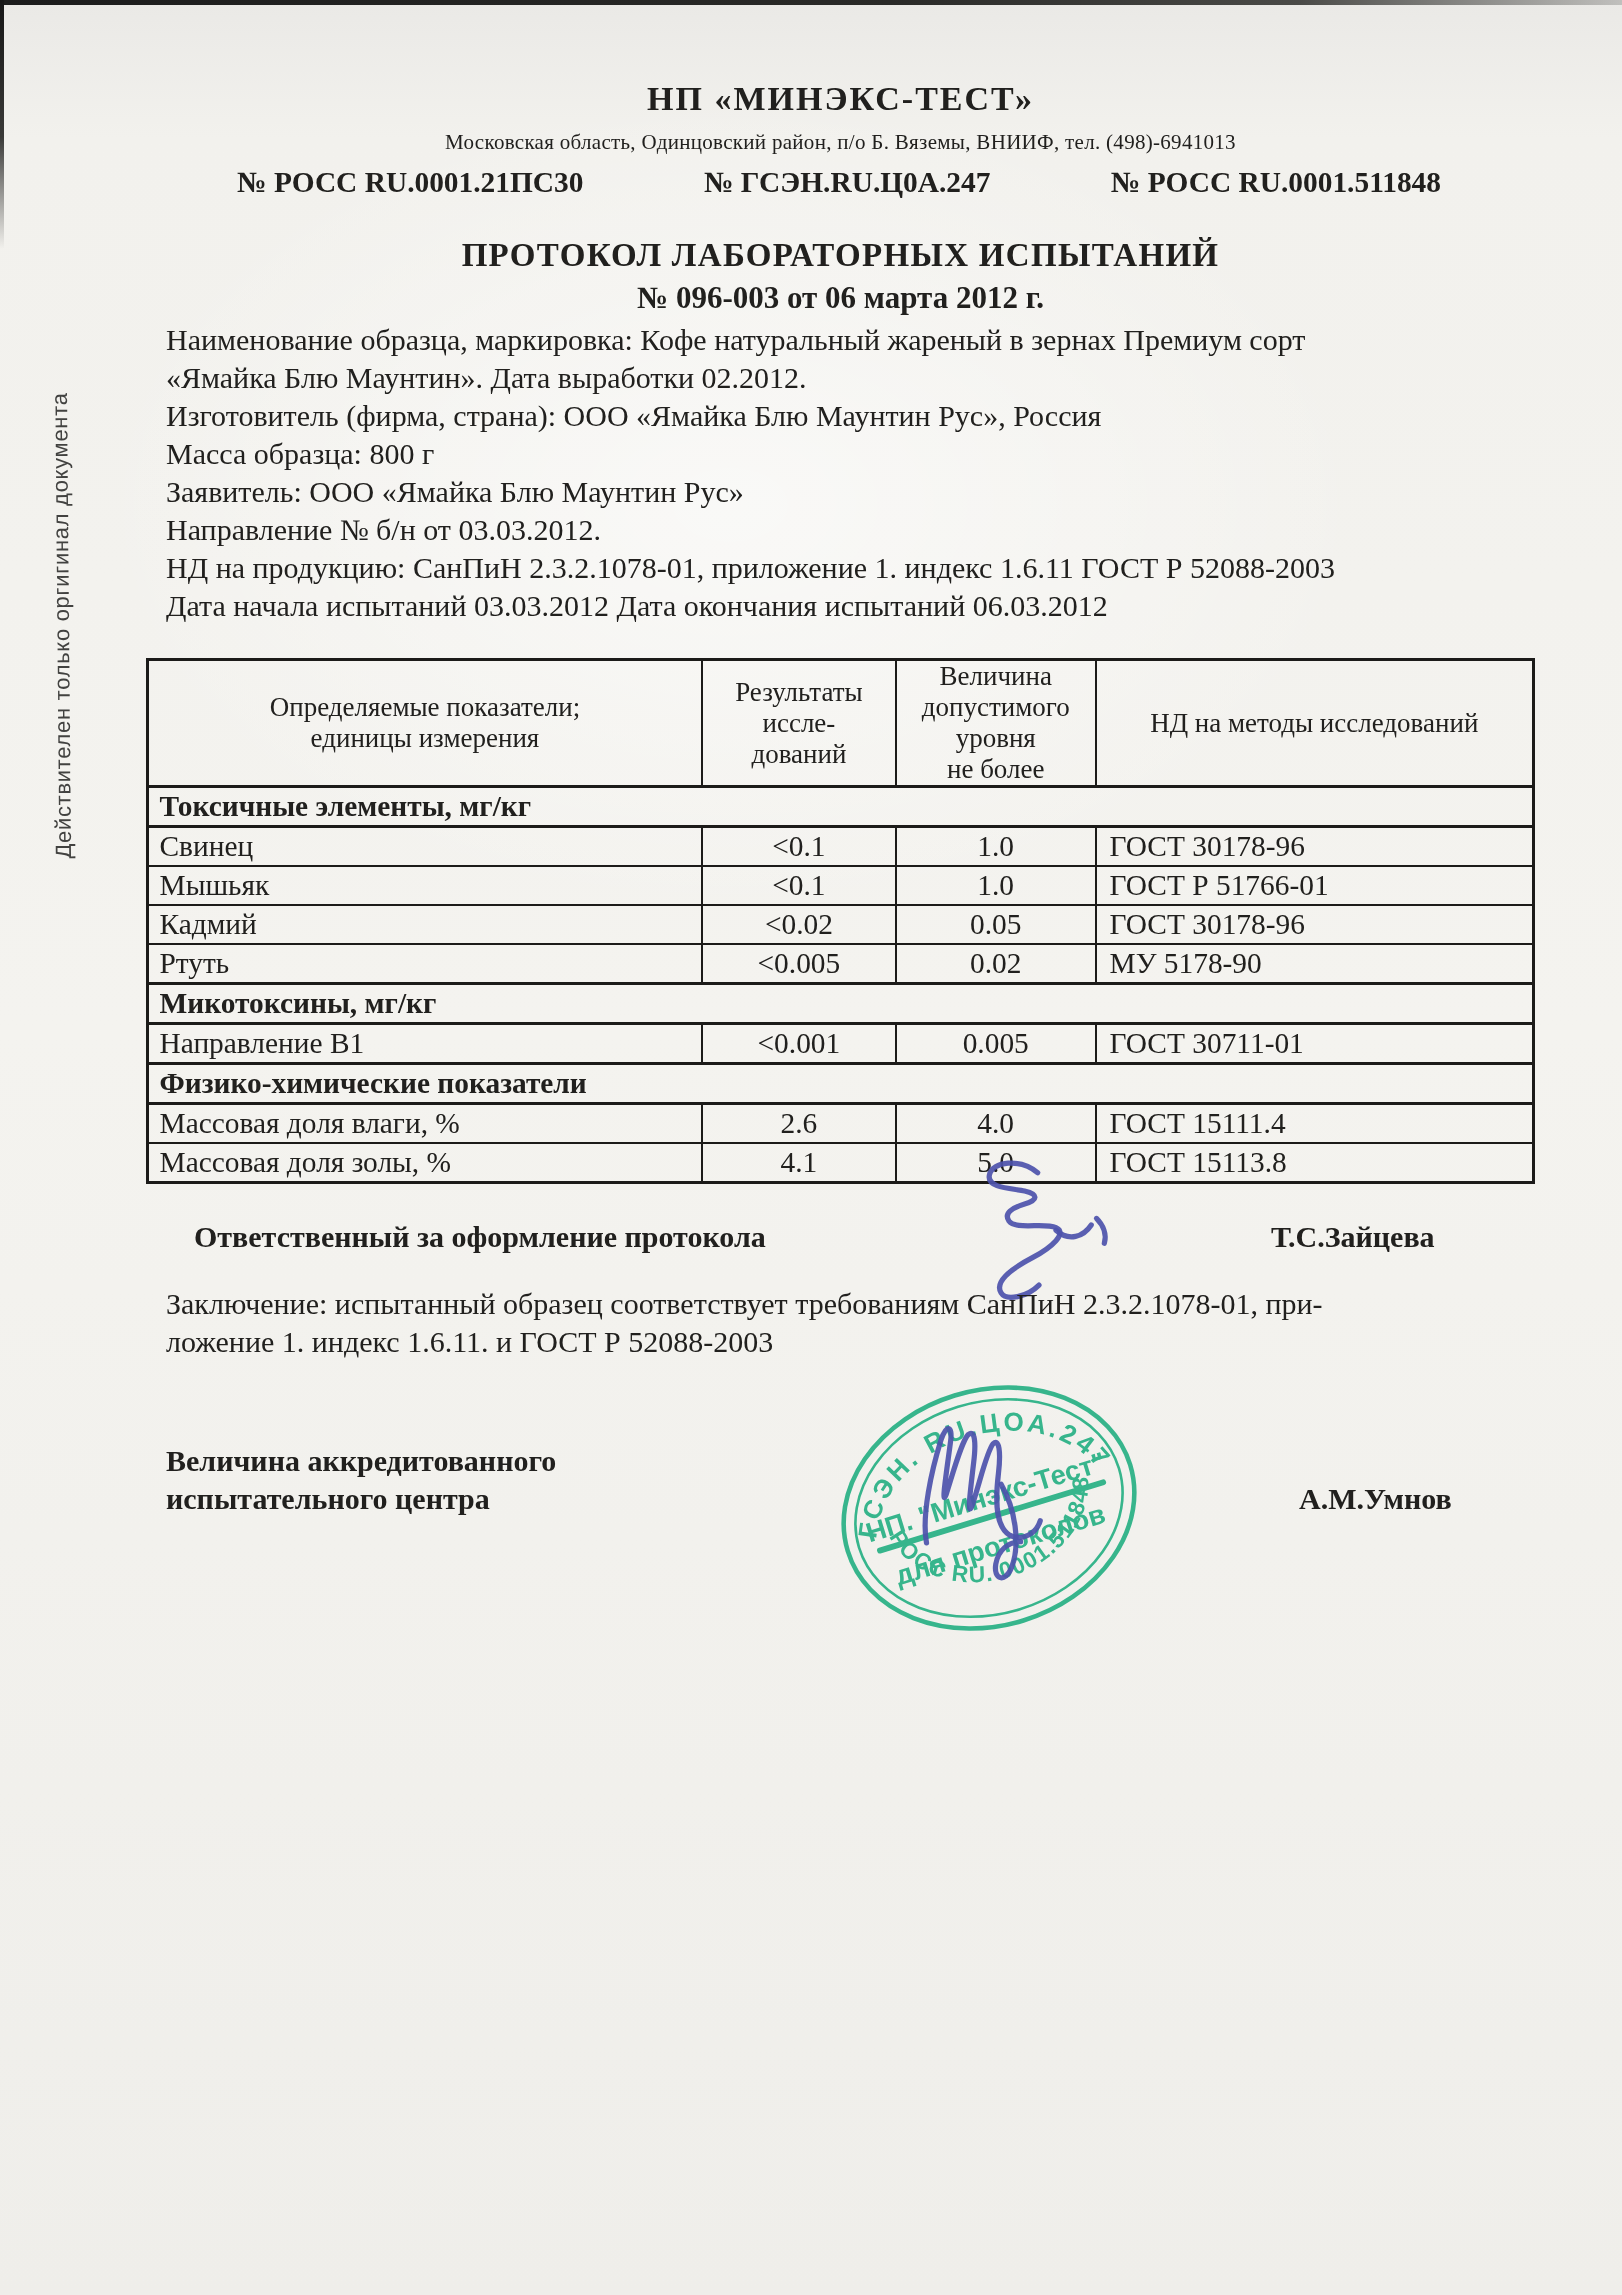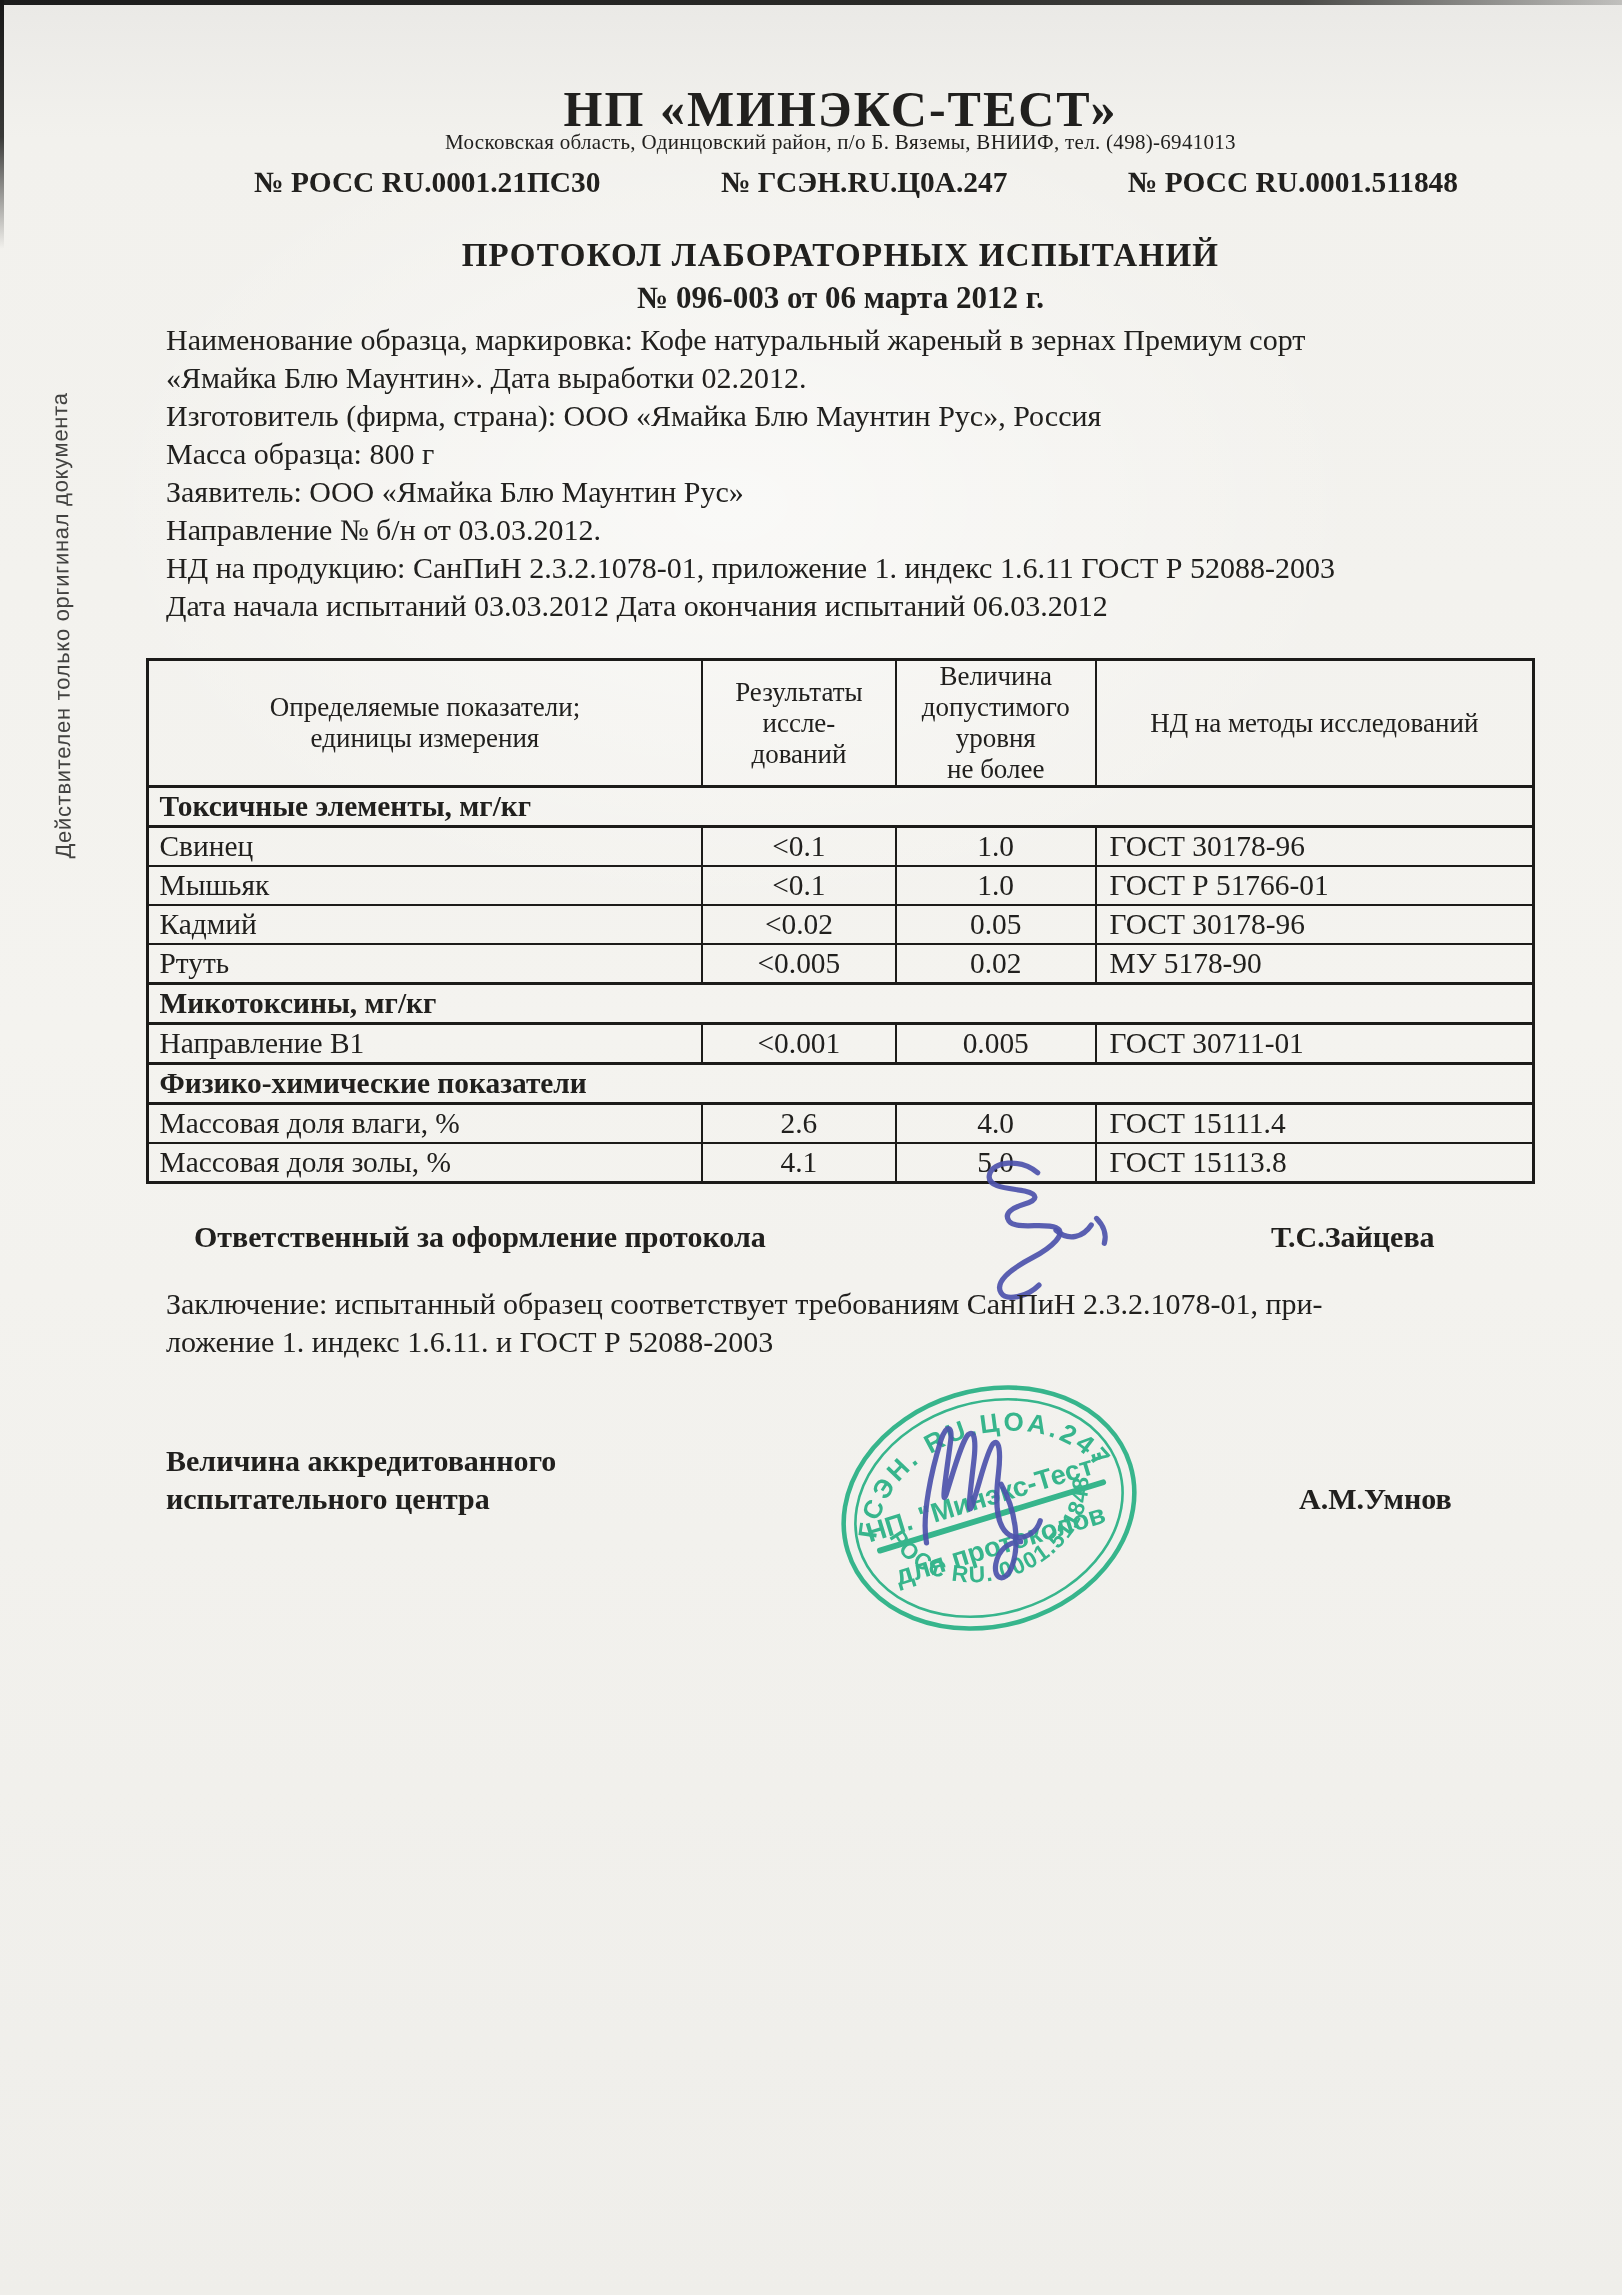--- a/index.html
+++ b/index.html
@@ -16,23 +16,23 @@
       linear-gradient(180deg, #eae9e6 0%, #f2f1ed 6%, #f4f3ef 45%, #efeeea 100%);
     pointer-events:none;
   }
   
   .edge-top{position:absolute;left:0;top:0;width:1623px;height:5.2px;background:linear-gradient(90deg,#1c1c1c 0%,#2a2a28 55%,#4a4a47 80%,rgba(70,70,68,.25) 100%);}
   .edge-left{position:absolute;left:0;top:0;width:3.9px;height:249px;background:linear-gradient(180deg,#161616 0%,#3a3a38 55%,rgba(58,58,56,0) 100%);}
 
   .abs{position:absolute;}
   .centerband{left:146px;width:1389px;text-align:center;white-space:nowrap;}
 
-  #org-name{top:80px;font-size:50px;font-weight:bold;letter-spacing:2px;}
+  #org-name{top:80px;font-size:34px;font-weight:bold;letter-spacing:2px;}
   #address-line{top:130px;font-size:21px;letter-spacing:0.3px;}
-  #reg-numbers{top:166px;left:254px;width:1204px;display:flex;justify-content:space-between;font-size:29.4px;font-weight:bold;white-space:nowrap;}
+  #reg-numbers{top:166px;left:237px;width:1204px;display:flex;justify-content:space-between;font-size:29.4px;font-weight:bold;white-space:nowrap;}
   #title-line1{top:237px;font-size:33px;font-weight:bold;letter-spacing:1.3px;}
   #title-line2{top:280px;font-size:31px;font-weight:bold;}
 
   #info-block{left:166px;top:321px;width:1368px;font-size:30px;}
   #info-block .iline{height:38px;line-height:38px;white-space:nowrap;}
 
   
   #results-table{
     position:absolute;left:146px;top:658px;width:1389px;
     border-collapse:collapse;table-layout:fixed;

